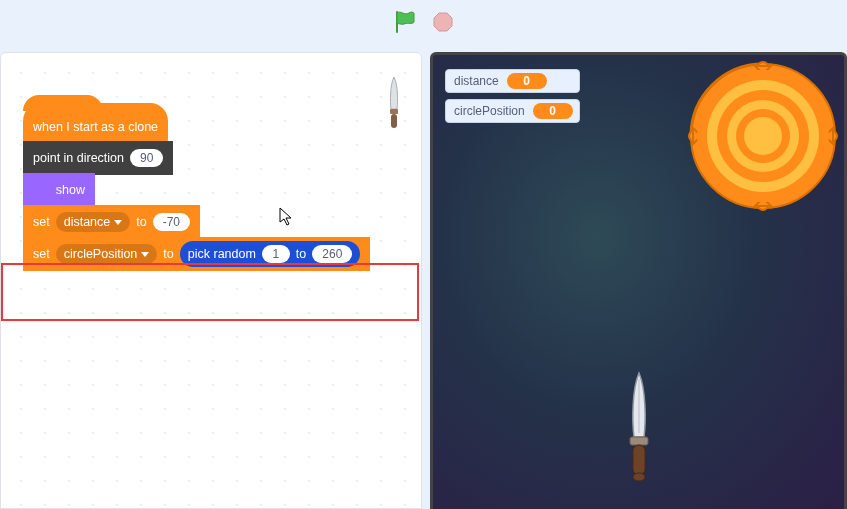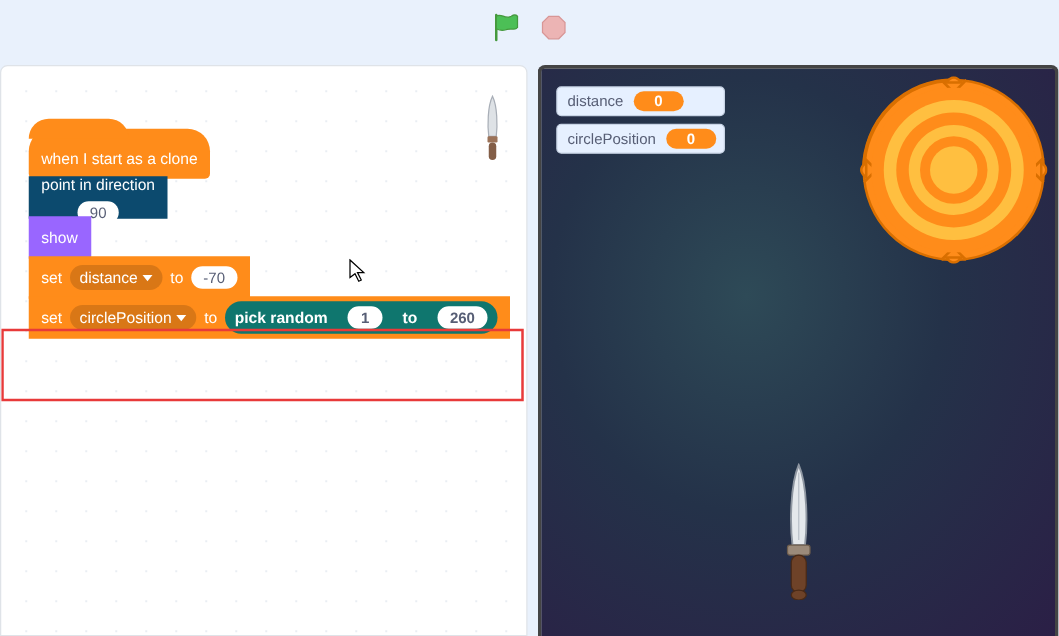--- a/index.html
+++ b/index.html
@@ -29,35 +29,35 @@
 .knife { position: absolute; bottom: 24px; left: 50%; transform: translateX(-50%); }
 
 
 .knife-small { position: absolute; top: 22px; right: 18px; opacity: .85; }
 
 
 .cursor { position: absolute; top: 154px; left: 278px; }
 
 
 .script { position: absolute; top: 52px; left: 22px; display: flex; flex-direction: column; align-items: flex-start; }
-.blk { color: #fff; font-size: 12.5px; display: flex; align-items: center; gap: 6px; padding: 0 10px; height: 34px; position: relative; margin-top: -2px; }
+.blk { color: #fff; font-size: 12.5px; display: flex; align-items: center; gap: 6px; padding: 0 10px; height: 34px; position: relative; margin-top: -2px; justify-content: flex-end; }
 .blk::after { 
   content: ""; position: absolute; left: 14px; bottom: -6px; width: 20px; height: 6px; background: inherit; border-radius: 0 0 6px 6px;
 }
 .hat { border-radius: 18px 18px 4px 4px; height: 40px; padding-top: 8px; }
 .hat::before { content: ""; position: absolute; left: 0; top: -8px; width: 80px; height: 16px; background: inherit; border-radius: 18px 18px 0 0; }
 .orange { background: #ff8c1a; }
-.blue { background: #0c4a6e; flex-direction: column; }
+.blue { background: #404040; }
 .purple { background: #9966ff; }
 .stack-last::after { display: none; }
 
 .pill { background: #fff; color: #575e75; border-radius: 999px; padding: 2px 10px; font-size: 12px; min-width: 28px; text-align: center; }
 .drop { background: rgba(0,0,0,.15); border-radius: 999px; padding: 3px 8px; display: flex; align-items: center; gap: 4px; }
 .drop .tri { width: 0; height: 0; border-left: 4px solid transparent; border-right: 4px solid transparent; border-top: 5px solid #fff; }
-.reporter-green { background: #0f766e; border-radius: 999px; padding: 4px 8px; display: flex; align-items: center; gap: 16px; font-weight: bold; }
+.reporter-green { background: #1d4ed8; border-radius: 999px; padding: 4px 8px; display: flex; align-items: center; gap: 6px; }
 
 .highlight-box { position: absolute; top: 210px; left: 0; width: 418px; height: 58px; border: 2px solid #e83a3a; pointer-events: none; }
 </style>
 </head>
 <body>
 
 <div class="topbar">
   <div class="flag-btn">
     <svg width="22" height="24" viewBox="0 0 22 24">
       <path d="M3 2 v20" stroke="#45993d" stroke-width="2" stroke-linecap="round"></path>
@@ -84,21 +84,21 @@
     </div>
 
     <div class="script">
       <div class="blk hat orange">
         <span>when I start as a clone</span>
       </div>
       <div class="blk blue">
         <span>point in direction</span>
         <span class="pill">90</span>
       </div>
-      <div class="blk purple" style="width:50px">
+      <div class="blk purple" style="width:72px">
         <span>show</span>
       </div>
       <div class="blk orange">
         <span>set</span>
         <span class="drop">
           <span>distance</span>
           <span class="tri"></span>
         </span>
         <span>to</span>
         <span class="pill">-70</span>

